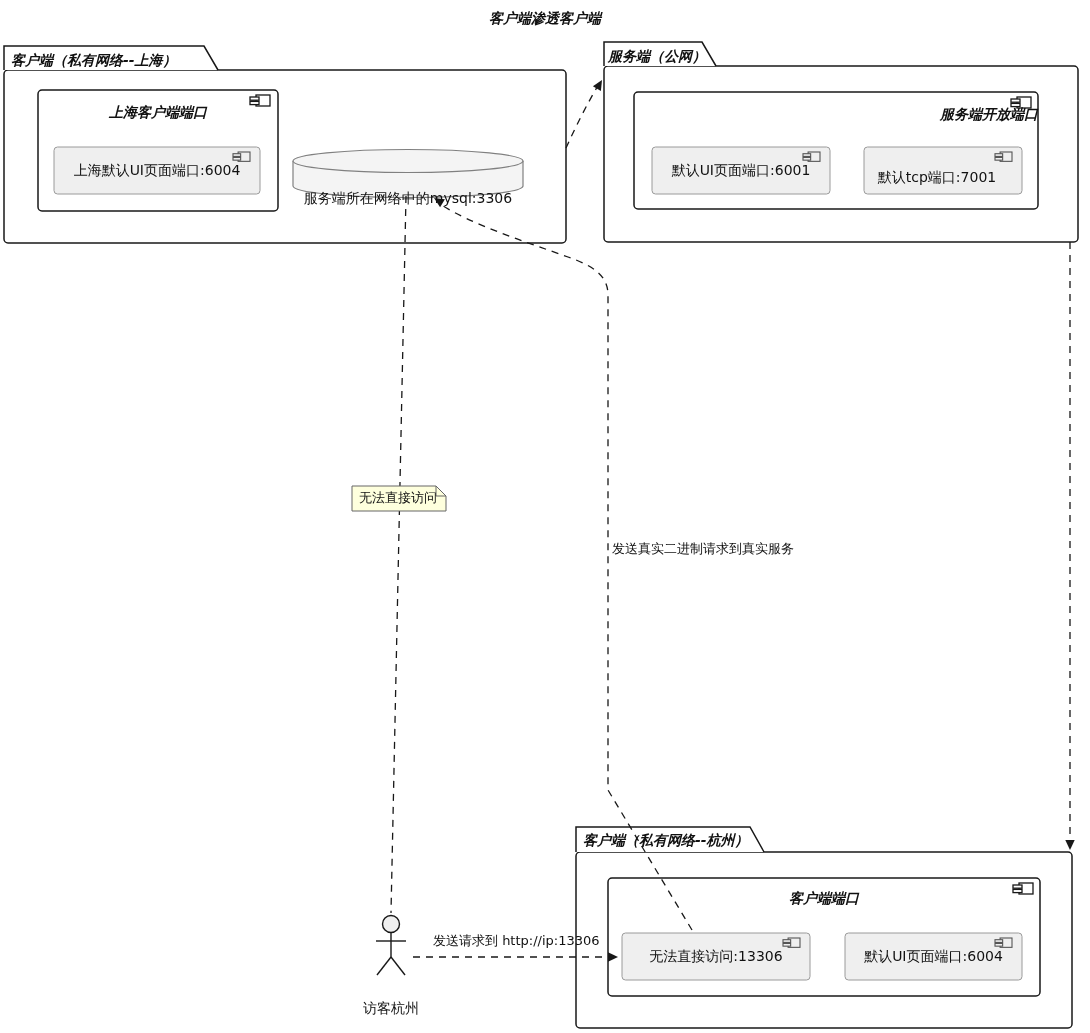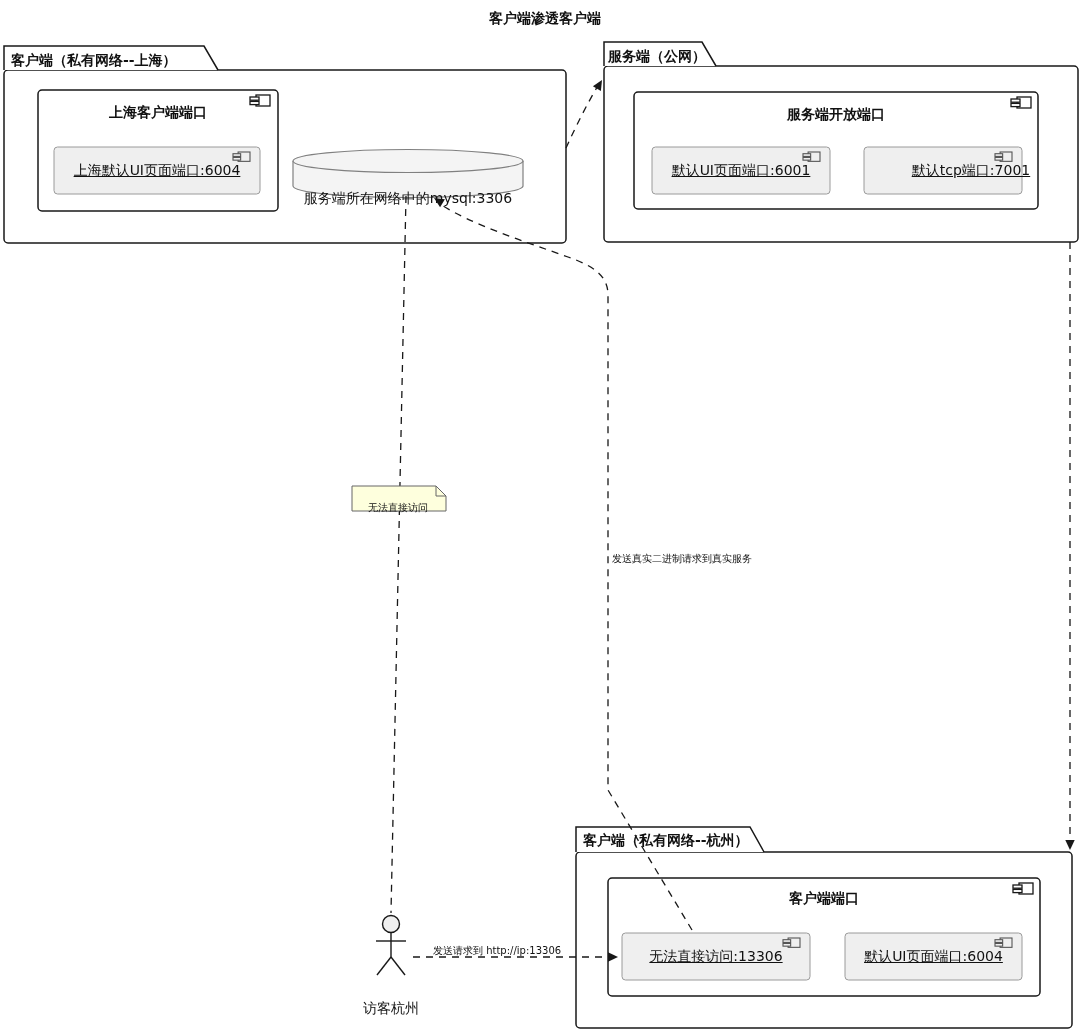--- a/index.html
+++ b/index.html
@@ -3,36 +3,36 @@
 <meta charset="utf-8">
 <style>
   html,body{margin:0;padding:0;background:#ffffff;}
   .stage{
     position:relative;width:1090px;height:1033px;background:#fff;
     font-family:"DejaVu Sans","Liberation Sans",sans-serif;color:#111;
     overflow:hidden;
   }
   .stage svg{position:absolute;left:0;top:0;}
   .txt{position:absolute;white-space:nowrap;line-height:1.2;}
-  .b{font-weight:bold;}
+  .b{font-weight:bold;font-style:italic;}
   .c{text-align:center;}
   .f14{font-size:14px;}
-  .f13{font-size:10px;margin-top:12px;}
-  .port-lbl{display:flex;align-items:center;justify-content:center;box-sizing:border-box;text-decoration:underline;}
+  .f13{font-size:13px;}
+  .port-lbl{display:flex;align-items:center;justify-content:center;box-sizing:border-box;}
   
   .t-title{left:0;top:10;width:1090px;top:10px;}
   .p1-label{left:11px;top:52px;}
   .p2-label{left:608px;top:48px;}
   .p3-label{left:583px;top:832px;}
   .c1-title{left:38px;top:104px;width:240px;}
-  .c2-title{left:634px;top:106px;width:404px;}
+  .c2-title{left:634px;top:106px;width:404px;text-align:right;}
   .c3-title{left:608px;top:890px;width:432px;}
   .c1a{left:54px;top:147px;width:206px;height:47px;}
   .c2a{left:652px;top:147px;width:178px;height:47px;text-align:center;}
-  .c2b{left:892px;top:147px;width:158px;height:46px;}
+  .c2b{left:858px;top:147px;width:158px;height:60px;}
   .c3a{left:622px;top:933px;width:188px;height:47px;}
   .c3b{left:845px;top:933px;width:177px;height:47px;}
   .db-label{left:293px;top:190px;width:230px;}
   .note-text{left:352px;top:490px;width:92px;}
   .lbl-binary{left:612px;top:541px;}
   .lbl-http{left:433px;top:933px;}
   .actor-label{left:341px;top:976px;width:100px;margin-top:24px;}
 </style>
 </head>
 <body>

